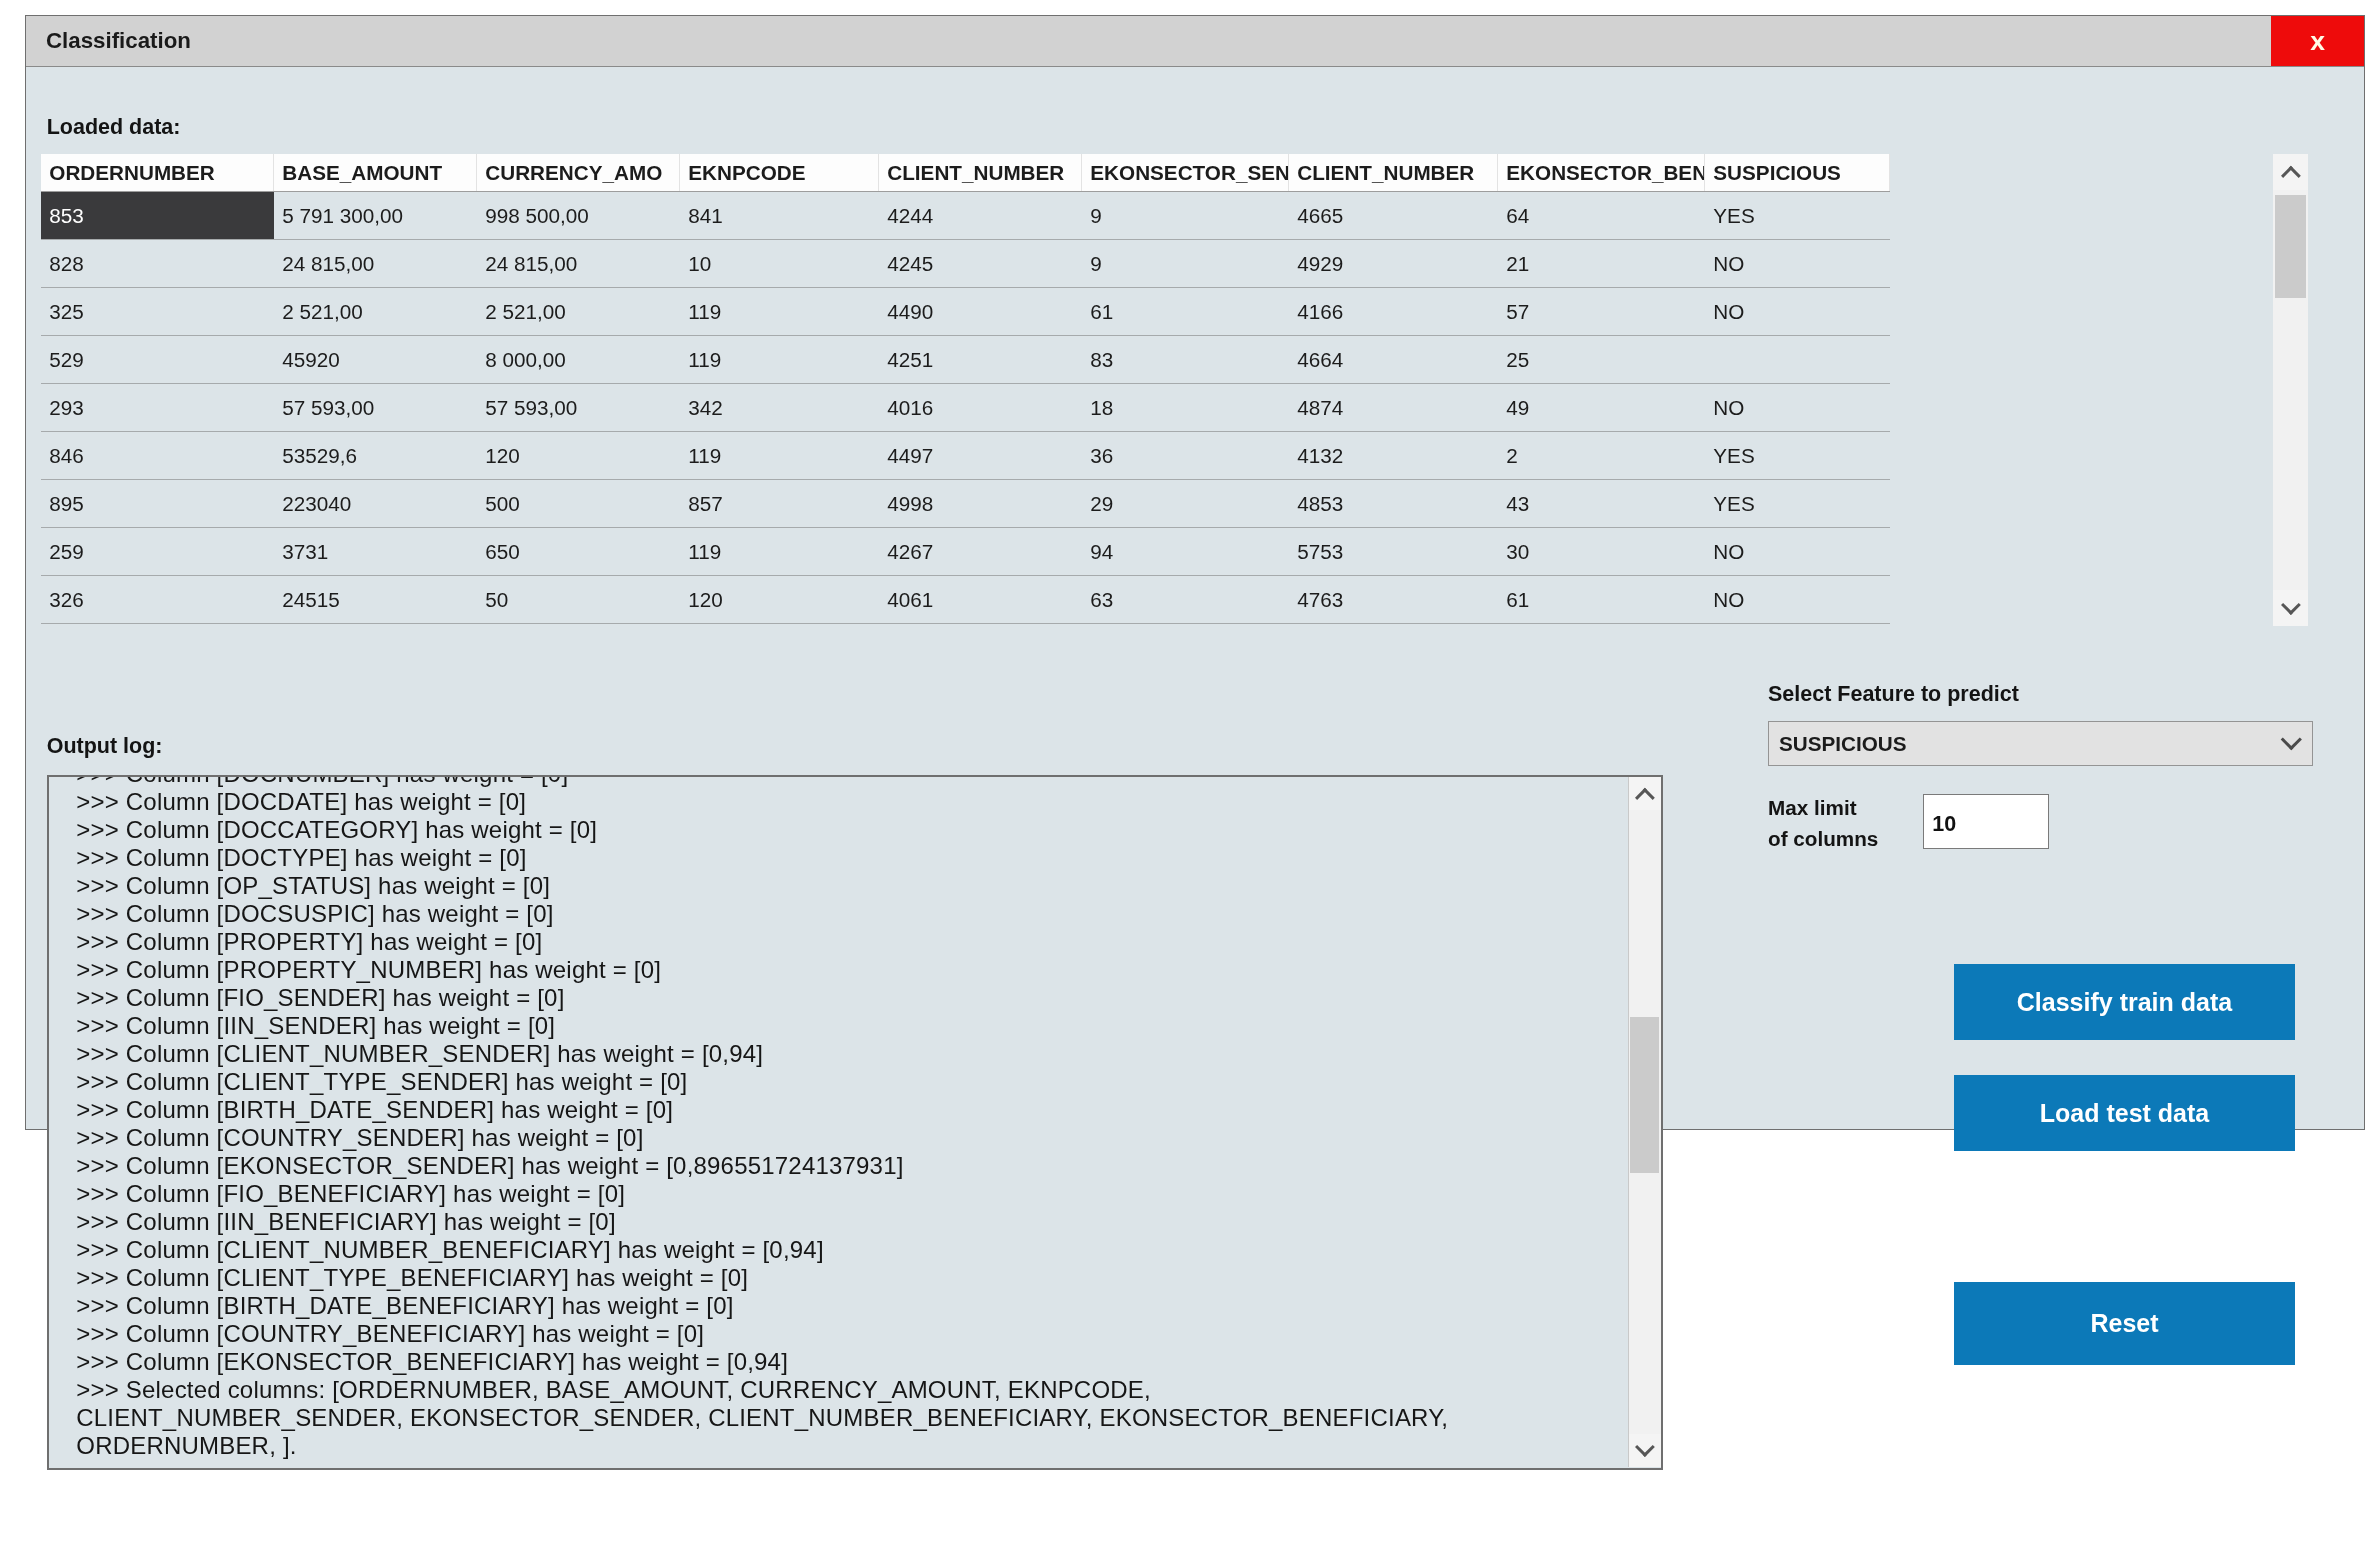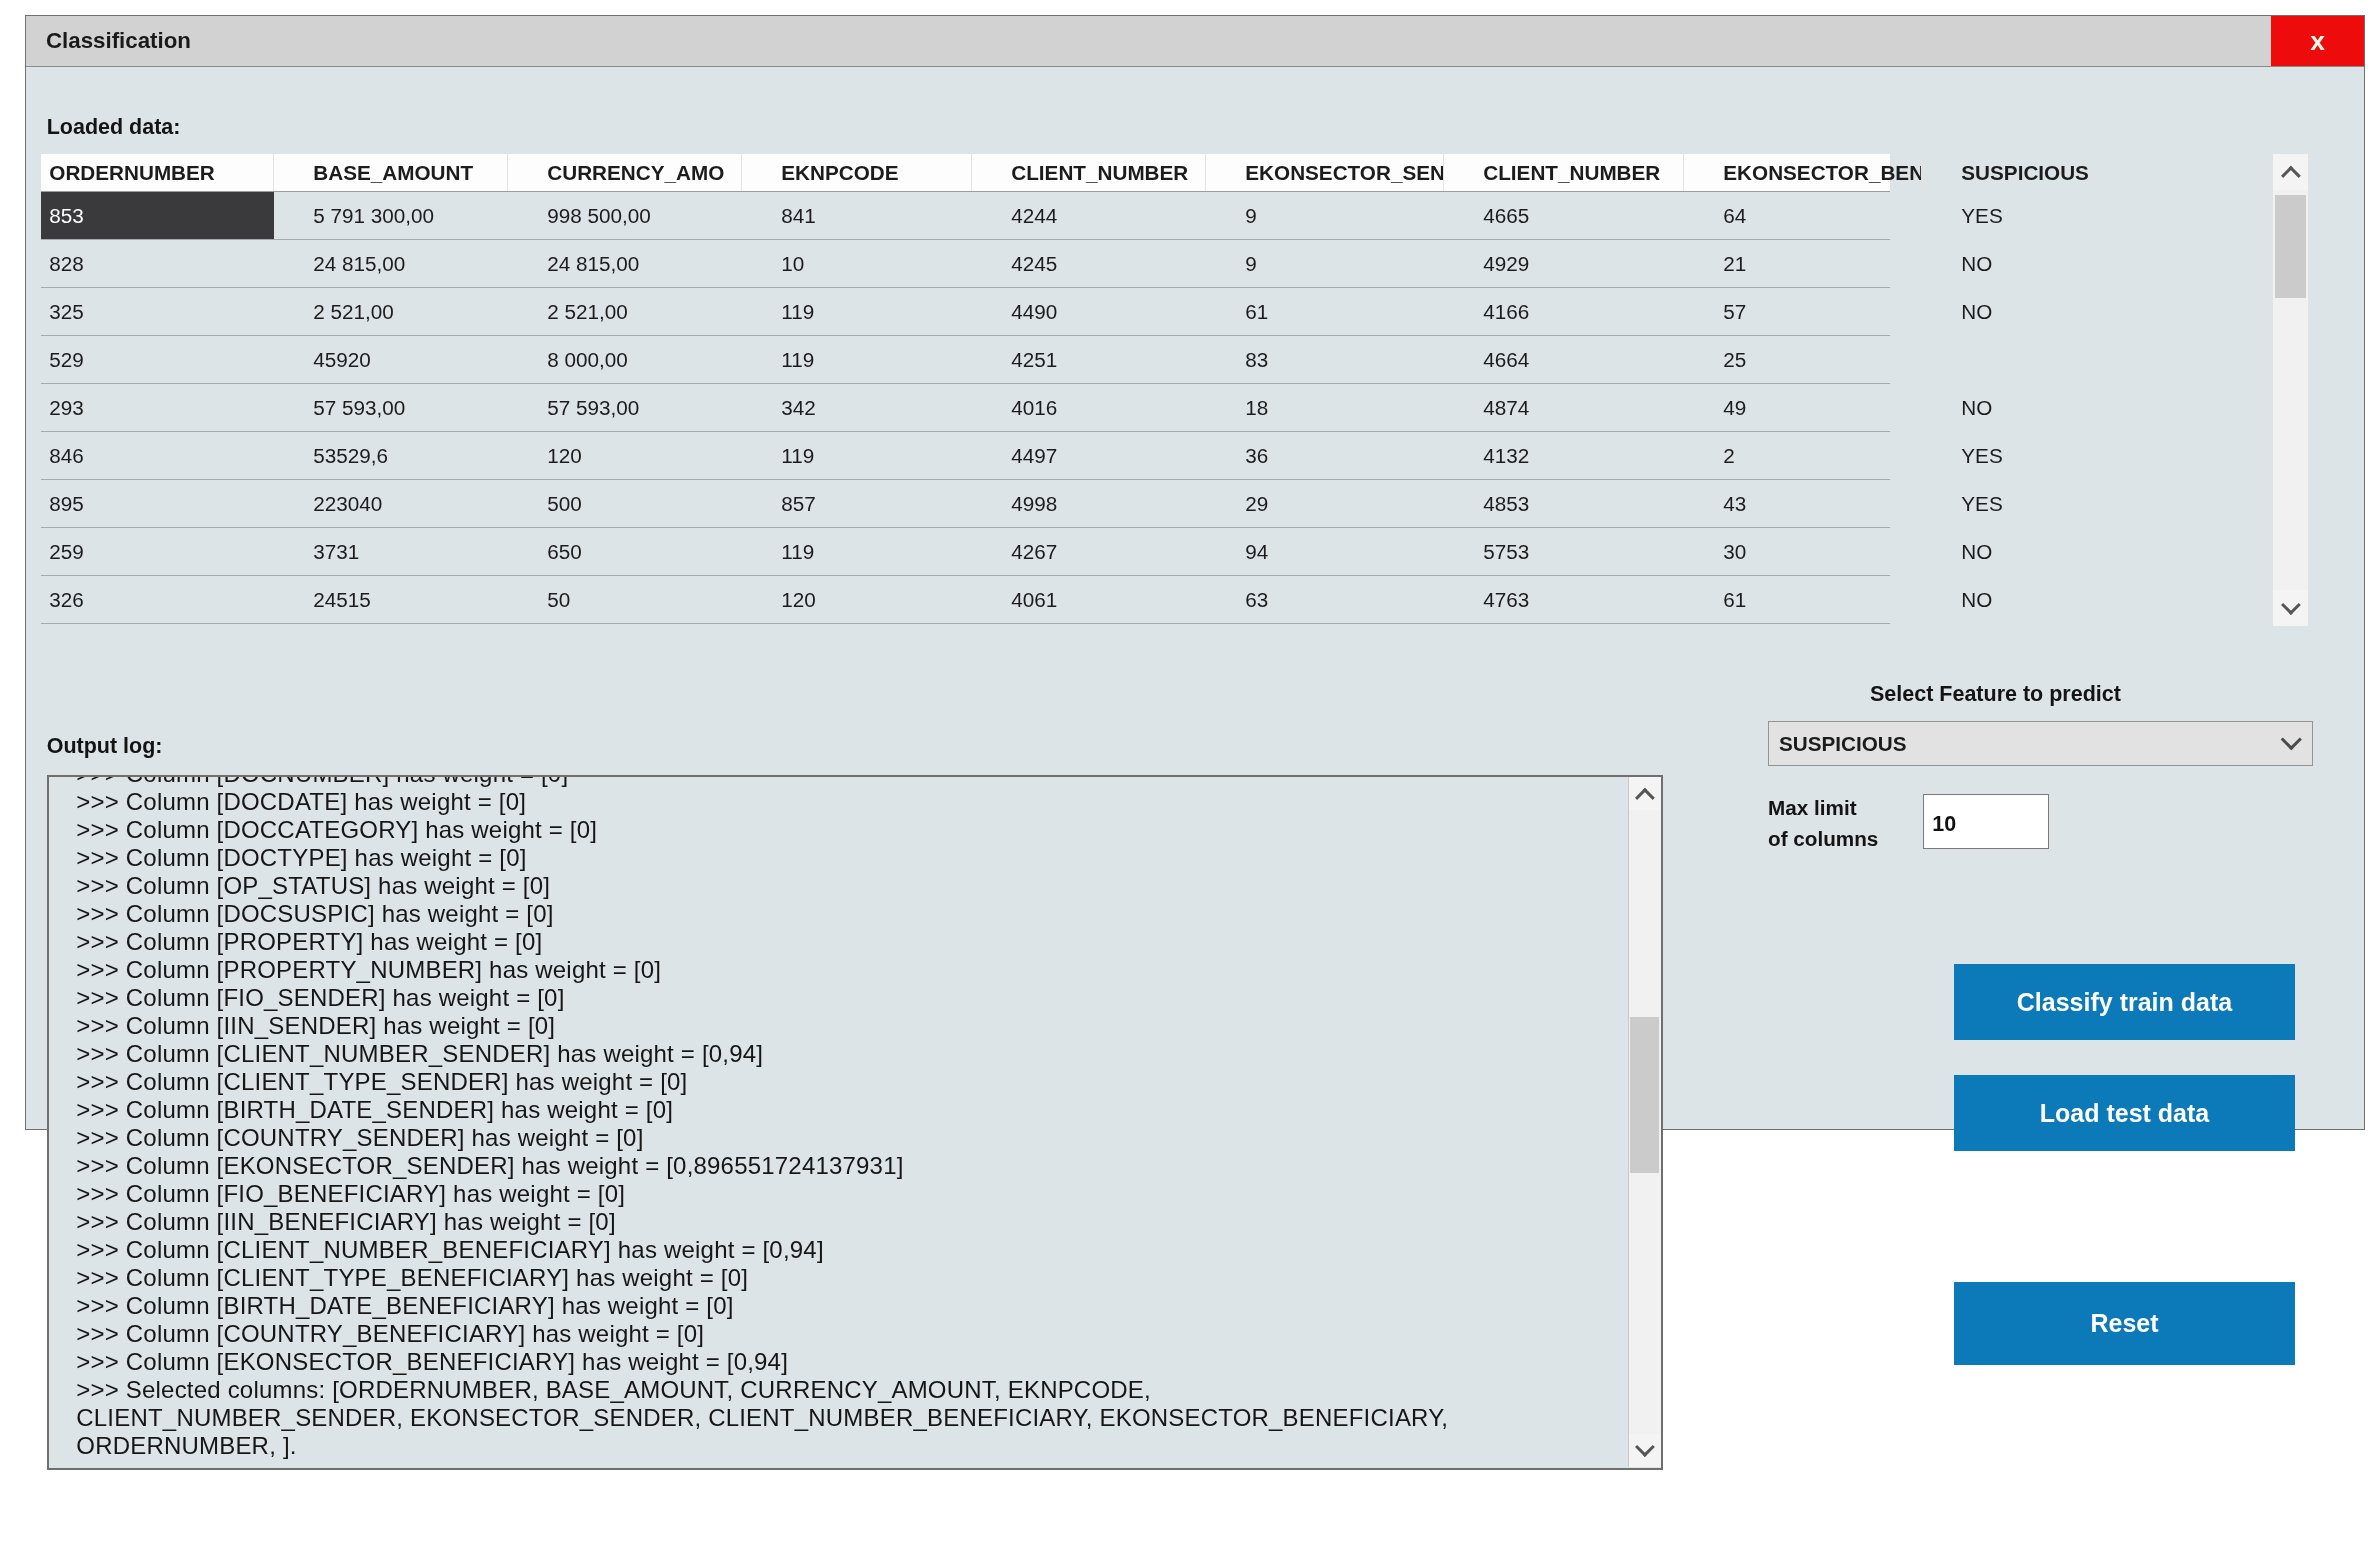--- a/index.html
+++ b/index.html
@@ -12,21 +12,21 @@
   .title{position:absolute;left:20px;top:11.6px;font-size:22.3px;font-weight:bold;color:#1a1a1a;}
   .close{position:absolute;right:0;top:0;width:93px;height:50px;background:#ee0b0b;border:none;cursor:pointer;display:flex;align-items:center;justify-content:center;}
   .close span{color:#fffbe6;font-weight:bold;font-size:26.5px;font-family:"Liberation Sans",sans-serif;}
 
   .label{position:absolute;font-size:21.5px;font-weight:bold;color:#141414;}
   .lbl-loaded{left:20.7px;top:99px;}
   .lbl-outlog{left:20.7px;top:718px;}
 
   
   .grid{position:absolute;left:15px;top:138px;width:1849px;}
-  .ghead,.trow{display:grid;grid-template-columns:233px 203px 203px 199px 203px 207px 209px 207px 185px;gap:31px;}
+  .ghead,.trow{display:grid;grid-template-columns:233px 203px 203px 199px 203px 207px 209px 207px 185px;}
   .ghead{background:#fdfdfd;height:37px;border-bottom:1.7px solid #9d9d9d;}
   .hcell{font-weight:bold;font-size:20.7px;display:flex;align-items:center;padding-left:8.3px;white-space:nowrap;overflow:hidden;border-right:0.8px solid #e3e3e3;box-sizing:border-box;}
   .trow{height:48px;border-bottom:1.7px solid #a6aaac;box-sizing:border-box;}
   .tcell{font-size:20.7px;display:flex;align-items:center;padding-left:8.3px;white-space:nowrap;overflow:hidden;box-sizing:border-box;}
   .tcell.sel{background:#3a3a3c;color:#ffffff;}
 
   
   .vscroll{position:absolute;background:#f1f1f1;}
   .table-scroll{left:2247px;top:138px;width:35px;height:472px;}
   .sb-arrow{position:absolute;left:0;width:100%;height:36px;background:#f4f4f4;display:flex;align-items:center;justify-content:center;}
@@ -41,21 +41,21 @@
   
   .logbox{position:absolute;left:20.7px;top:759px;width:1616px;height:695px;border:2.5px solid #6f6f6f;box-sizing:border-box;background:#dce4e8;}
   .logclip{position:absolute;left:6.6px;top:0;right:40px;bottom:1.7px;overflow:hidden;}
   .logcontent{margin-top:-16.6px;font-family:Liberation Sans, sans-serif;font-size:24px;line-height:28px;letter-spacing:0.2px;white-space:pre;color:#161616;margin-left:21px;}
   .log-scroll{right:0;top:0;width:33px;height:690px;border-left:0.8px solid #c9c9c9;box-sizing:border-box;}
   .log-scroll .sb-arrow{height:33px;}
   .log-scroll .sb-thumb{top:240px;height:156px;}
 
   
   .panel-label{position:absolute;font-size:21.5px;font-weight:bold;color:#141414;}
-  .lbl-feature{left:1844px;top:666px;}
+  .lbl-feature{left:1742px;top:666px;}
   .dropdown{position:absolute;left:1742px;top:705px;width:545px;height:45px;background:#e2e2e2;border:1.7px solid #949494;box-sizing:border-box;display:flex;align-items:center;cursor:pointer;}
   .dropdown .val{font-size:20.7px;font-weight:bold;padding-left:10px;}
   .dropdown .dd-chev{position:absolute;right:13.2px;top:10px;width:11.6px;height:11.6px;border-right:3.3px solid #4a4a4a;border-bottom:3.3px solid #4a4a4a;transform:rotate(45deg);}
 
   .lbl-maxlimit{left:1742px;top:776px;line-height:31px;font-size:20.7px;}
   .num-input{position:absolute;left:1897px;top:778px;width:126px;height:55px;background:#ffffff;border:1.7px solid #7a7a7a;box-sizing:border-box;font-size:21.5px;font-weight:bold;padding:5px 0 0 8.3px;font-family:"Liberation Sans",sans-serif;color:#111;}
 
   .btn{position:absolute;background:#0c79b8;border:none;color:#ffffff;font-weight:bold;font-size:25px;font-family:"Liberation Sans",sans-serif;cursor:pointer;display:flex;flex-direction:column;align-items:center;justify-content:center;line-height:33px;}
   .btn-remove{left:2036px;top:768px;width:248px;height:124px;}
   .btn-train{left:1928px;top:948px;width:341px;height:76px;}

